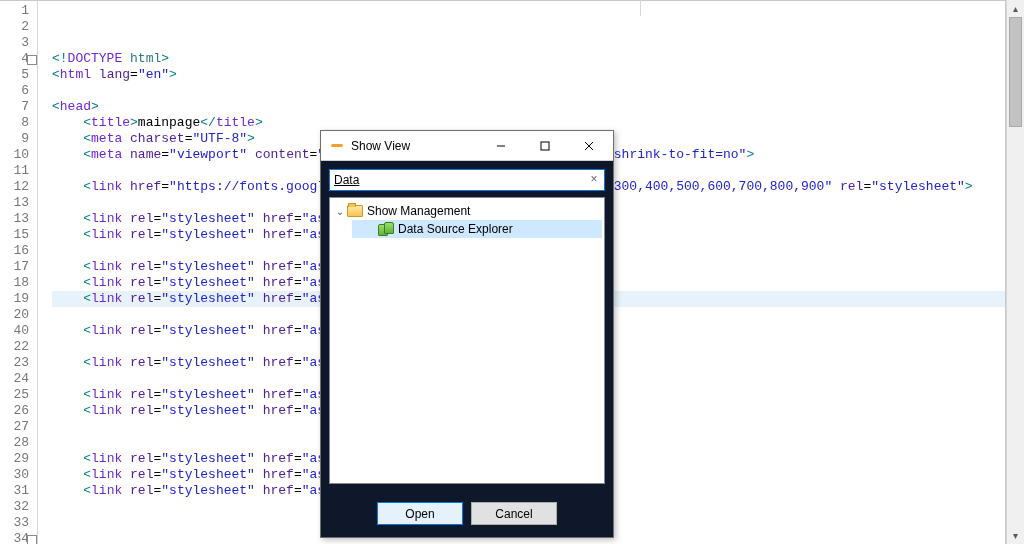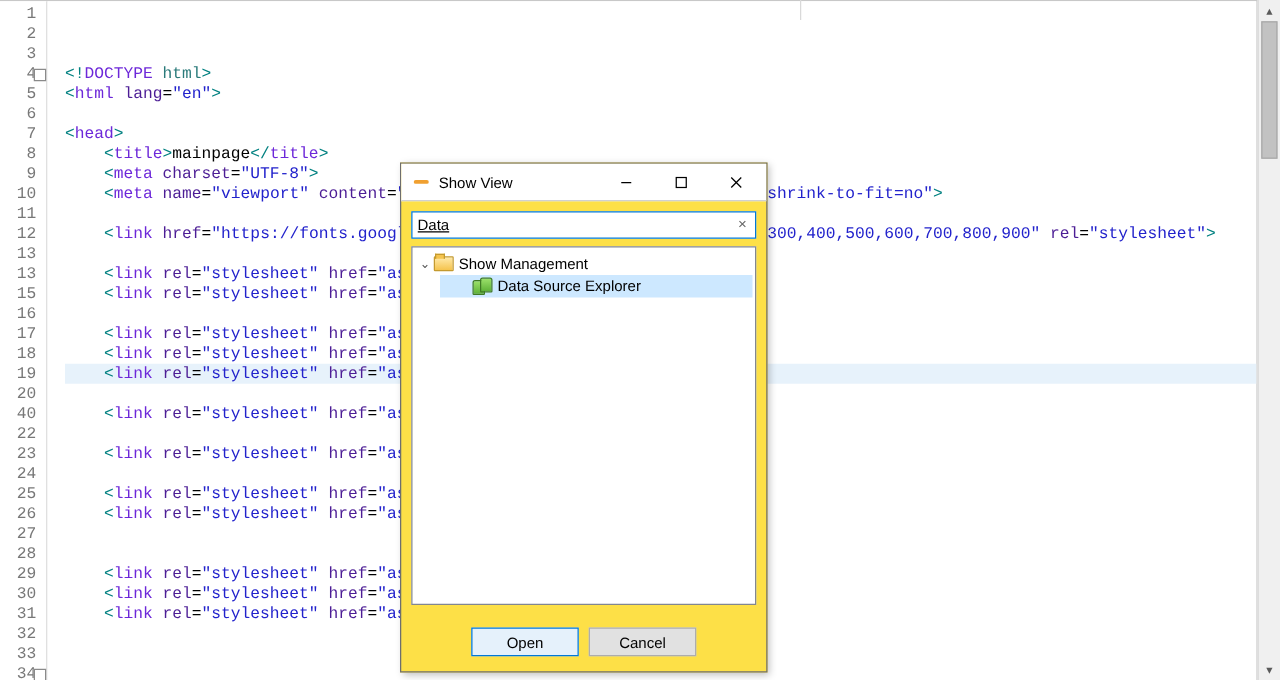--- a/index.html
+++ b/index.html
@@ -116,21 +116,21 @@
   border: 1px solid #a8a8a8;
 }
 
 
 .dialog {
   position: absolute;
   left: 320px;
   top: 130px;
   width: 294px;
   height: 408px;
-  background: #fde047;
+  background: #0f172a;
   border: 1px solid #6e6e6e;
   box-shadow: 2px 2px 6px rgba(0,0,0,0.25);
   display: flex;
   flex-direction: column;
 }
 .titlebar {
   height: 30px;
   background: #ffffff;
   display: flex;
   align-items: center;

